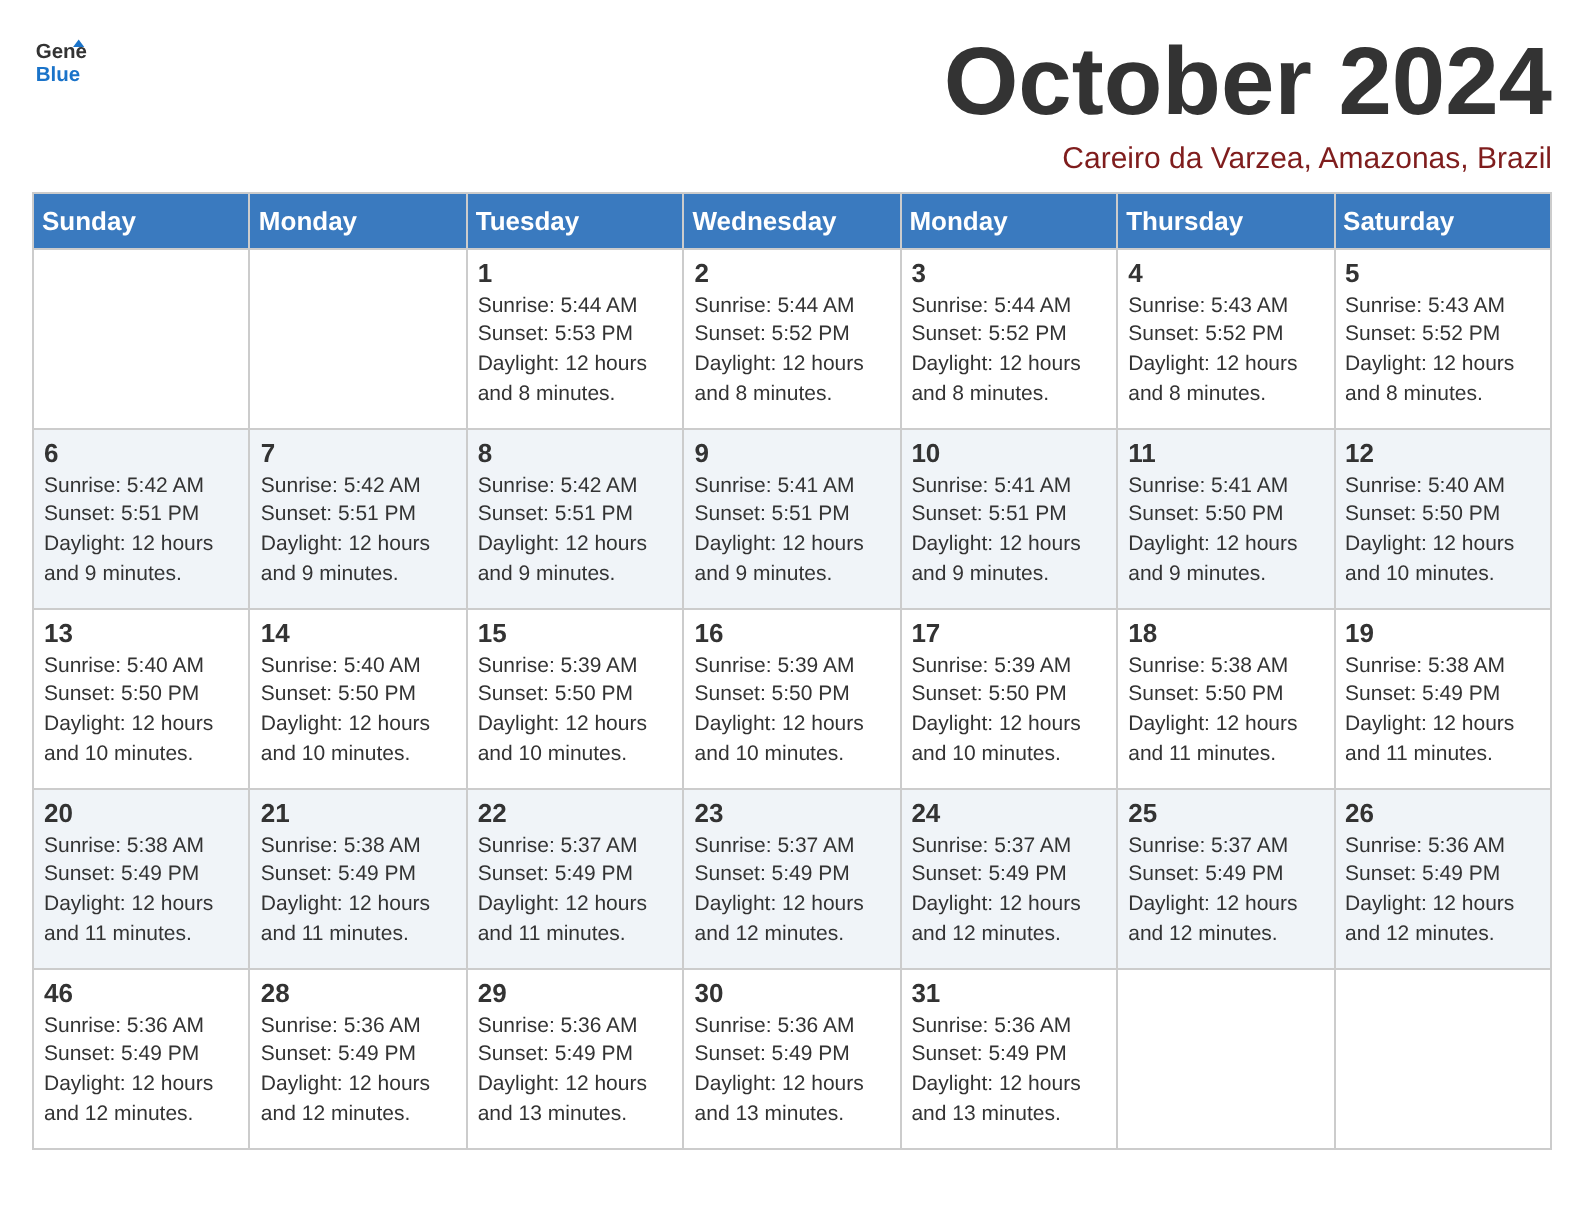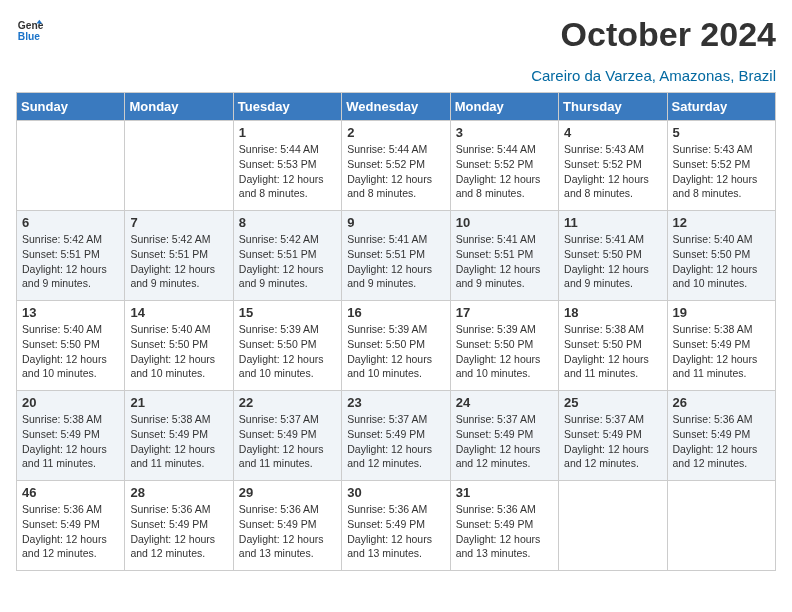--- a/index.html
+++ b/index.html
@@ -22,29 +22,29 @@
       gap: 4px;
     }
     .logo-icon {
       width: 28px;
       height: 28px;
     }
     .title-block {
       text-align: right;
     }
     .month-title {
-      font-size: 34px;
+      font-size: 48px;
       font-weight: bold;
       color: #333;
       line-height: 1.1;
     }
     .location-title {
       font-size: 15px;
-      color: #0369a1;
-      margin-top: 14px;
+      color: #7f1d1d;
+      margin-top: 2px;
     }
     table {
       width: 100%;
       border-collapse: collapse;
       table-layout: fixed;
     }
     th {
       background-color: #3a7abf;
       color: #fff;
       font-size: 13px;

